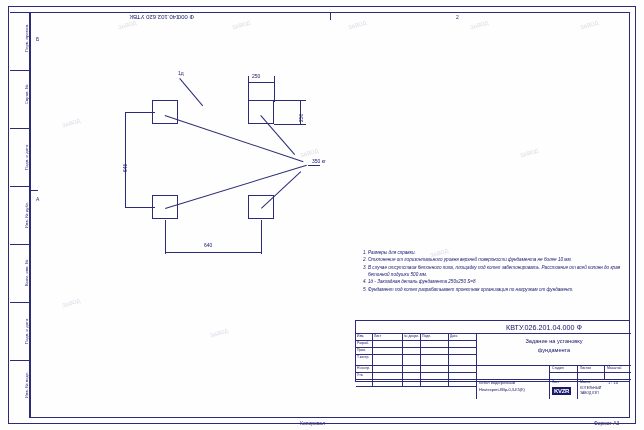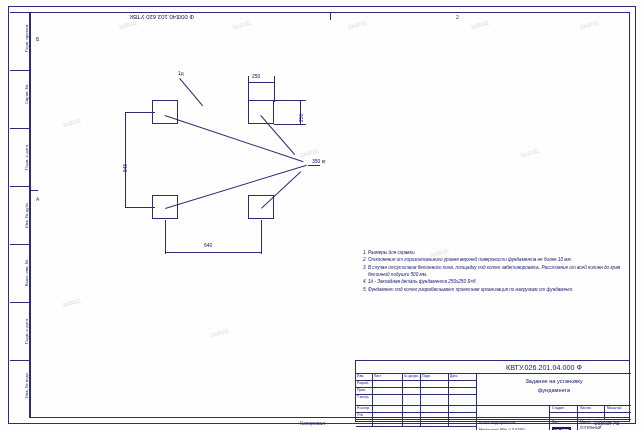--- a/index.html
+++ b/index.html
@@ -54,21 +54,21 @@
   }
   
   .zone {
     position: absolute;
     font-size: 5px;
     color: #2b2b78;
   }
   
   #title-block {
     position: absolute;
-    left: 355px; top: 360px;
+    left: 355px; top: 320px;
     width: 275px; height: 62px;
     border: 1.2px solid #2b2b78;
     font-size: 4.2px;
     color: #14146b;
   }
   #title-block .tb-ln { position: absolute; background: #2b2b78; }
   .tb-text {
     position: absolute;
     white-space: nowrap;
     line-height: 1;

